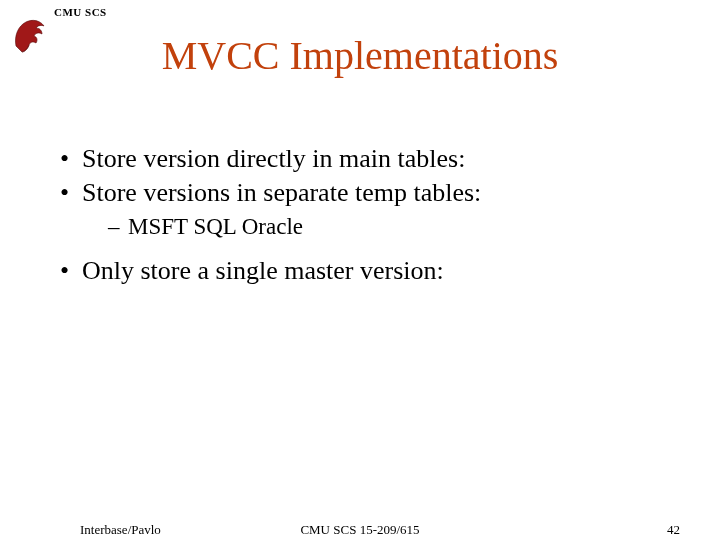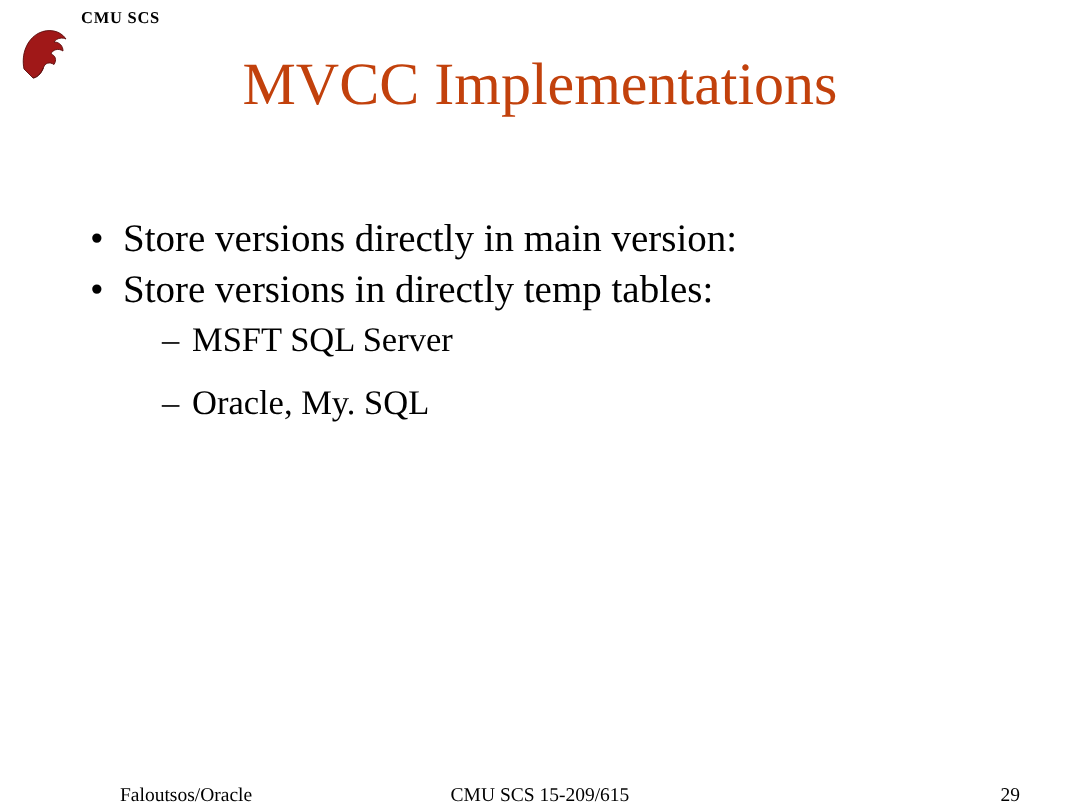--- a/index.html
+++ b/index.html
@@ -107,27 +107,27 @@
   <div class="header-logo">
     <svg viewBox="0 0 36 40" width="36" height="40">
       <path d="M4 30 C2 20 6 10 14 6 C20 3 28 4 32 10 C30 9 26 9 24 12 C28 12 30 15 30 18 C27 16 23 17 22 20 C25 21 26 24 24 27 C21 25 18 26 17 29 C16 32 14 35 10 36 C8 34 6 32 4 30 Z" fill="#a01818" stroke="#5a0c0c" stroke-width="0.6"></path>
       <path d="M10 36 C12 36 15 34 17 29" fill="none" stroke="#5a0c0c" stroke-width="0.6"></path>
     </svg>
   </div>
 
   <div class="title">MVCC Implementations</div>
 
   <div class="content">
-    <div class="bullet-l1">Store versions directly in main version:</div>
+    <div class="bullet-l1">Store version directly in main tables:</div>
 
-    <div class="bullet-l1">Store versions in directly temp tables:</div>
-    <div class="bullet-l2">MSFT SQL Server</div>
+    <div class="bullet-l1">Store versions in separate temp tables:</div>
+    <div class="bullet-l2">MSFT SQL Oracle</div>
 
-    <div class="bullet-l2">Oracle, My. SQL</div>
+    <div class="bullet-l1">Only store a single master version:</div>
   </div>
 
   <div class="footer">
-    <span class="footer-left">Faloutsos/Oracle</span>
+    <span class="footer-left">Interbase/Pavlo</span>
     <span class="footer-center">CMU SCS 15-209/615</span>
-    <span class="footer-right">29</span>
+    <span class="footer-right">42</span>
   </div>
 
 </div>
 
 </body></html>

